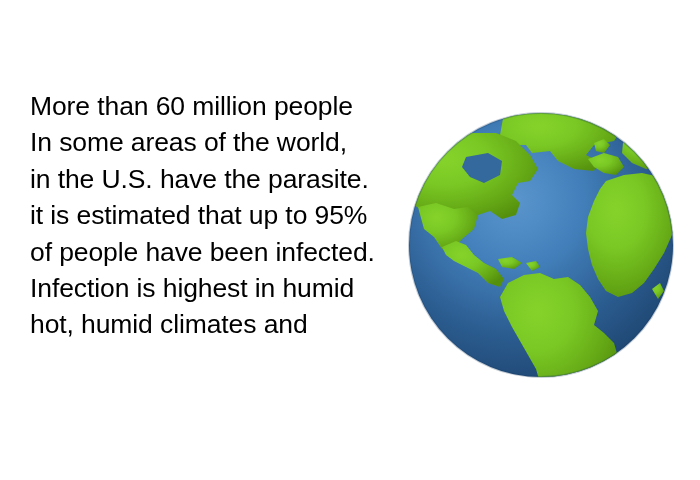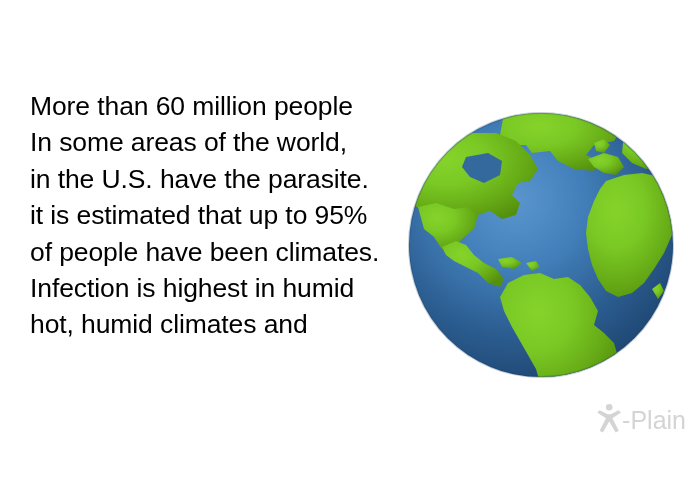--- a/index.html
+++ b/index.html
@@ -76,21 +76,21 @@
 </head>
 <body>
 
 <div class="slide">
 
   <div class="text-block">
     <div class="text-line">More than 60 million people</div>
     <div class="text-line">In some areas of the world,</div>
     <div class="text-line">in the U.S. have the parasite.</div>
     <div class="text-line">it is estimated that up to 95%</div>
-    <div class="text-line">of people have been climates.</div>
+    <div class="text-line">of people have been infected.</div>
     <div class="text-line">Infection is highest in humid</div>
     <div class="text-line">hot, humid climates and</div>
   </div>
 
   <div class="globe-wrap">
     <svg class="globe-svg" viewBox="0 0 266 268" xmlns="http://www.w3.org/2000/svg">
       <defs>
         <radialGradient id="oceanGrad" cx="40%" cy="33%" r="78%">
           <stop offset="0%" stop-color="#5a95cd"></stop>
           <stop offset="32%" stop-color="#4380bb"></stop>
@@ -154,23 +154,14 @@
         <path d="M 258,56 L 272,52 L 280,62 L 274,72 L 262,68 Z"></path>
 
         <path d="M 244,178 L 252,172 L 256,180 L 250,188 Z"></path>
 
       </g>
 
       <circle cx="133" cy="134" r="132" fill="none" stroke="#16365a" stroke-opacity="0.25" stroke-width="2"></circle>
     </svg>
   </div>
 
-  <div class="logo">
-    <svg class="logo-figure" viewBox="0 0 26 30" xmlns="http://www.w3.org/2000/svg">
-      <circle cx="13.2" cy="4.2" r="3.3" fill="#d4d4d4"></circle>
-      <path d="M 1.2,9.5 L 3.6,7.2 L 11.6,11.2 L 14.8,11.2 L 22.6,7.2 L 25,9.5
-               L 16.4,15.2 L 22.8,27.8 L 19.6,29.6 L 13.2,18.6 L 6.8,29.6
-               L 3.6,27.8 L 10,15.2 Z" fill="#d4d4d4"></path>
-    </svg>
-    <span class="logo-text">-Plain</span>
-  </div>
 
 </div>
 
 </body></html>

